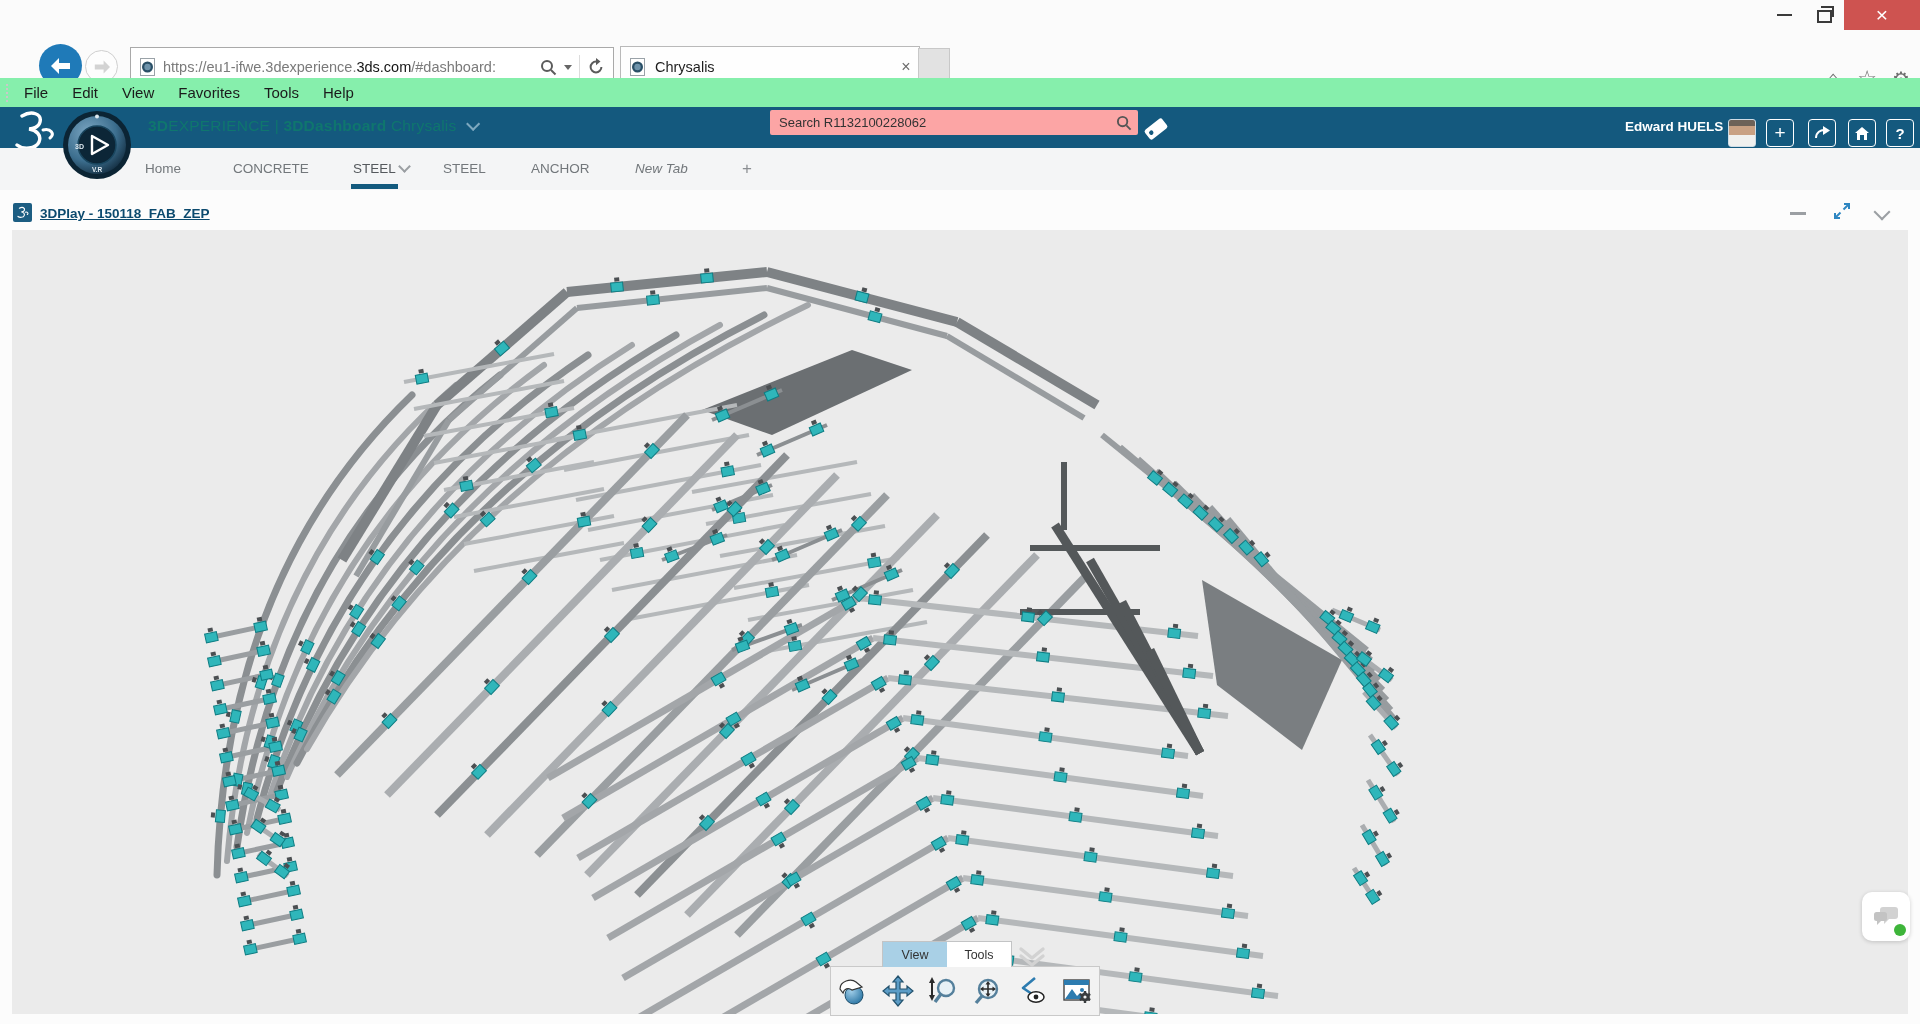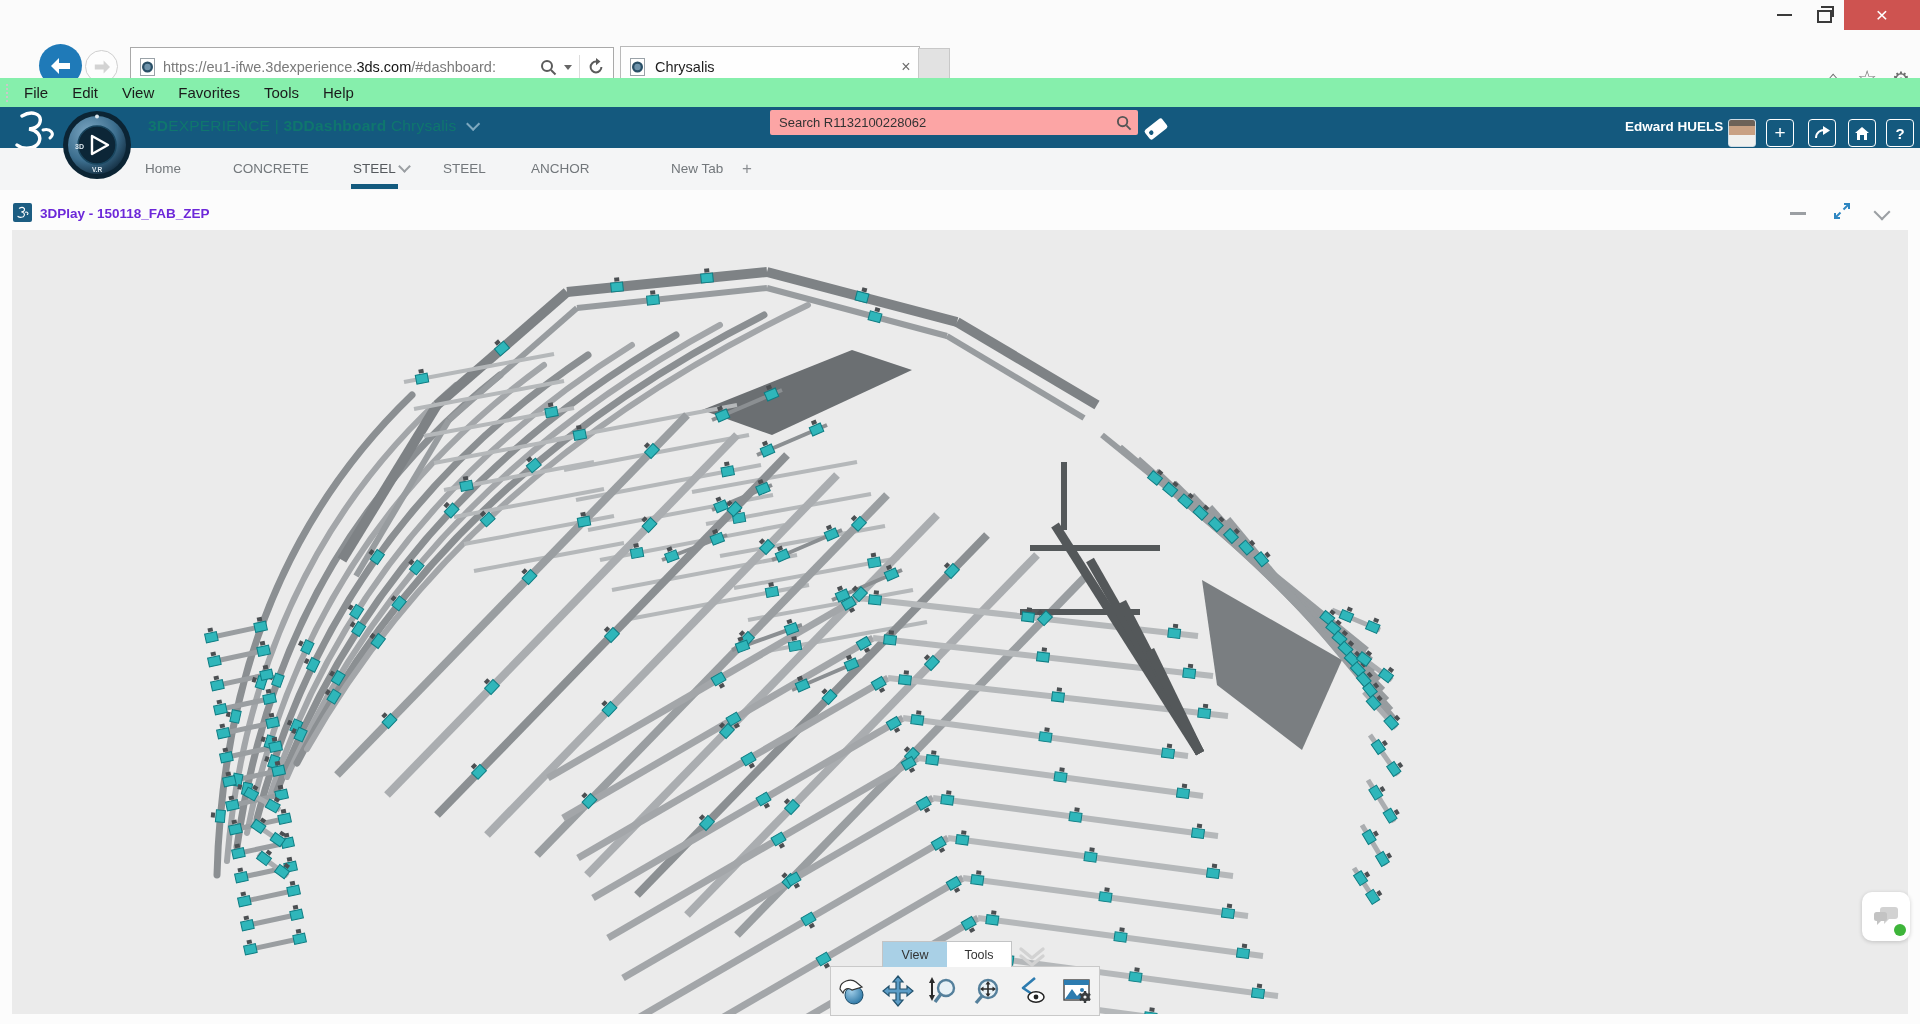--- a/index.html
+++ b/index.html
@@ -62,28 +62,28 @@
   #hb-help{left:1886px;font-size:15px;font-weight:bold;}
 
   
   #dtabs{left:0;top:148px;width:1920px;height:42px;background:#f4f5f6;border-bottom:4px solid #6d28d9;}
   .dtab{position:absolute;top:0;height:41px;display:flex;align-items:center;font-size:13.5px;color:#72777b;}
   .dtab.active{color:#55595d;}
   .dtab.active:after{content:"";position:absolute;left:-2px;right:-2px;bottom:0;height:5px;background:#135a7e;}
   .dchev{display:inline-block;width:7px;height:7px;border-right:2px solid #9a9ea2;border-bottom:2px solid #9a9ea2;transform:rotate(45deg);margin-left:0;}
   #dt-home{left:145px;}#dt-concrete{left:233px;}#dt-fins{left:353px;}
   #dt-fins-chev{left:400px;top:14px;position:absolute;}
-  #dt-steel{left:443px;}#dt-anchor{left:531px;}#dt-newtab{left:671px;}
+  #dt-steel{left:443px;}#dt-anchor{left:531px;}#dt-newtab{left:635px;font-style:italic;}
   #dt-add{left:742px;top:0;height:41px;display:flex;align-items:center;font-size:17px;color:#8a8e92;position:absolute;}
 
   
   #pagebg{left:0;top:190px;width:1920px;height:834px;background:#fcfcfc;}
   #widgethead{left:0;top:196px;width:1920px;height:34px;background:#fcfcfc;}
   #w-icon{left:13px;top:203px;width:19px;height:19px;background:#1c5d82;border-radius:2px;display:flex;align-items:center;justify-content:center;}
-  #w-title{left:40px;top:206px;font-size:13.5px;font-weight:bold;color:#6d28d9;}
+  #w-title{left:40px;top:206px;font-size:13.5px;font-weight:bold;color:#0c4a6e;text-decoration:underline;}
   #w-min{left:1790px;top:212px;width:16px;height:2.5px;background:#9b9fa3;}
   #w-resize{left:1833px;top:202px;}
   #w-chev{left:1876px;top:206px;width:10px;height:10px;border-right:2px solid #9b9fa3;border-bottom:2px solid #9b9fa3;transform:rotate(45deg);}
 
   
   #viewport{left:12px;top:230px;width:1896px;height:784px;background:#ebebeb;overflow:hidden;}
   #scene-svg{position:absolute;left:0;top:0;}
 
   
   #vt-tabs{left:882px;top:941px;height:25px;display:flex;background:#fff;border:1px solid #c3c4c5;border-bottom:none;z-index:8;}

